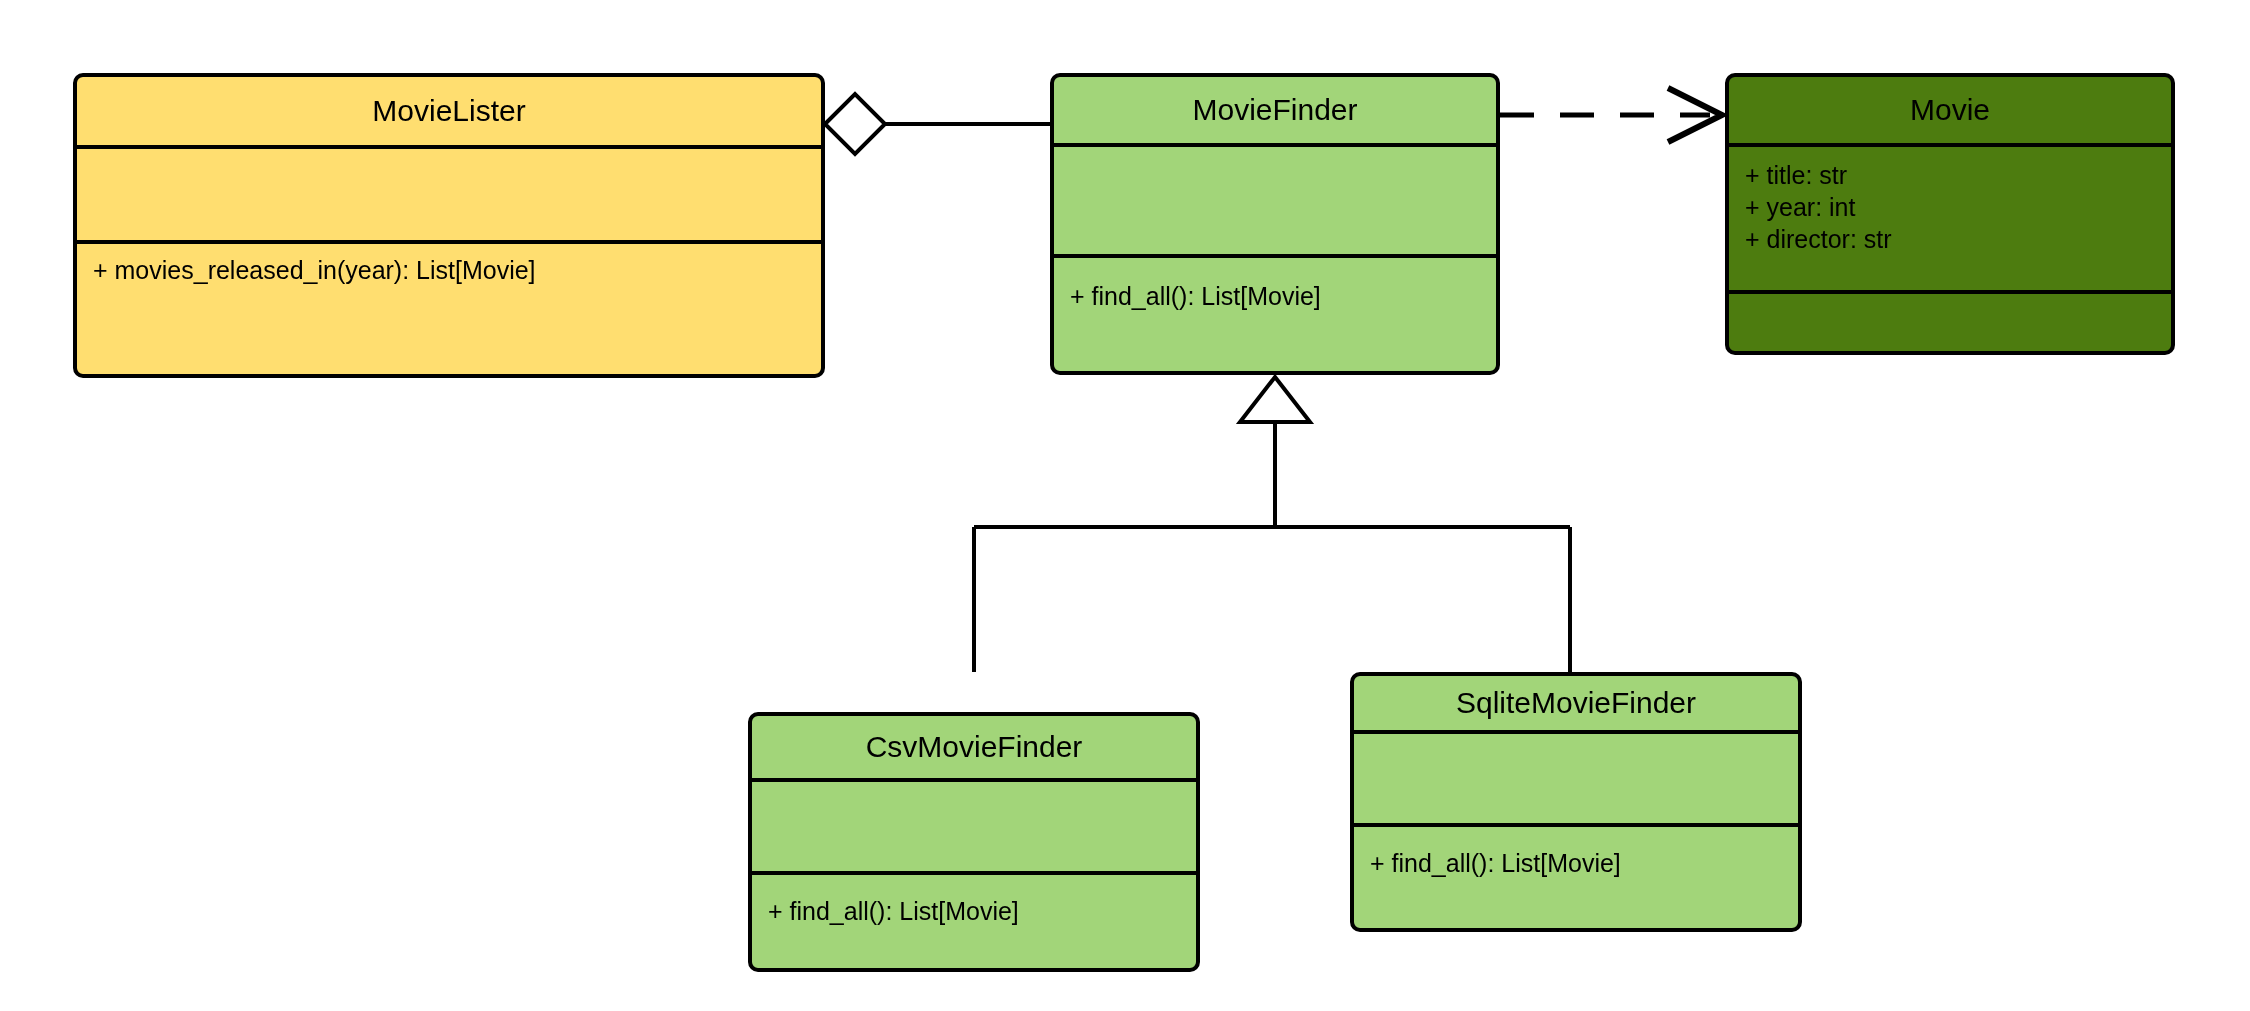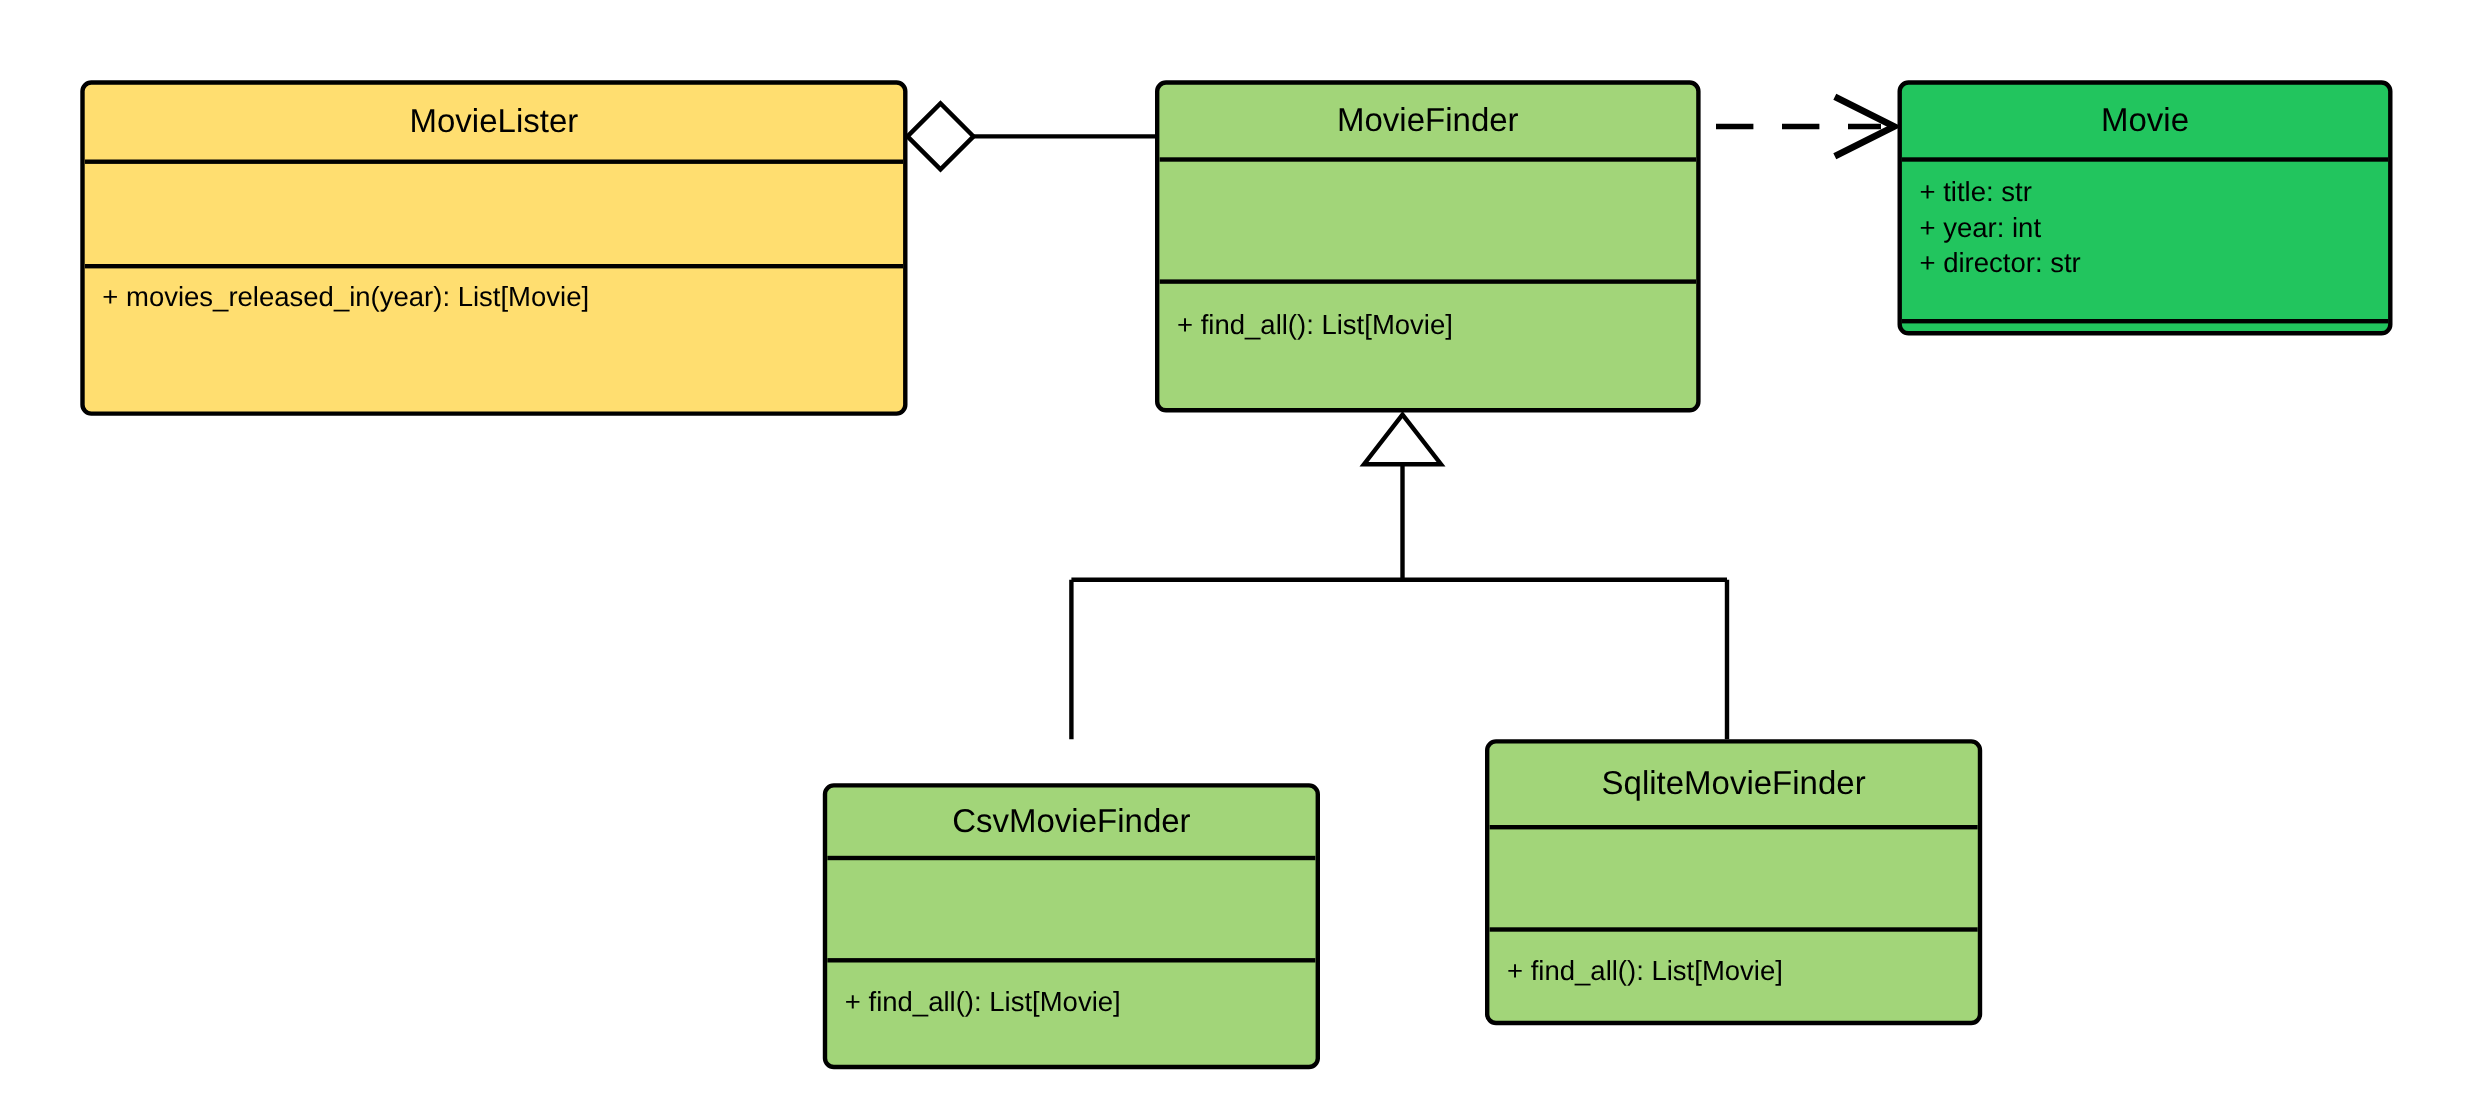--- a/index.html
+++ b/index.html
@@ -90,47 +90,47 @@
   </svg>
 
   <div class="uml-class" style="left:73px; top:73px; width:752px; height:305px; background:#ffde70;">
     <div class="uml-section class-title" style="height:68px;">MovieLister</div>
     <div class="uml-section sec-divider empty-section" style="height:95px;"></div>
     <div class="uml-section sec-divider member-list" style="height:134px;">
       <div class="member-line">+ movies_released_in(year): List[Movie]</div>
     </div>
   </div>
 
-  <div class="uml-class" style="left:1050px; top:73px; width:496px; height:302px; background:#a2d579;">
+  <div class="uml-class" style="left:1050px; top:73px; width:450px; height:302px; background:#a2d579;">
     <div class="uml-section class-title" style="height:66px;">MovieFinder</div>
     <div class="uml-section sec-divider empty-section" style="height:111px;"></div>
     <div class="uml-section sec-divider member-list" style="height:117px; padding-top:22px;">
       <div class="member-line">+ find_all(): List[Movie]</div>
     </div>
   </div>
 
-  <div class="uml-class" style="left:1725px; top:73px; width:450px; height:232px; background:#22c55e;">
+  <div class="uml-class" style="left:1725px; top:73px; width:450px; height:282px; background:#4d7c0f;">
     <div class="uml-section class-title" style="height:66px;">Movie</div>
     <div class="uml-section sec-divider member-list" style="height:147px; padding-top:12px;">
       <div class="member-line">+ title: str</div>
       <div class="member-line">+ year: int</div>
       <div class="member-line">+ director: str</div>
     </div>
     <div class="uml-section sec-divider empty-section" style="height:81px;"></div>
   </div>
 
   <div class="uml-class" style="left:748px; top:712px; width:452px; height:260px; background:#a2d579;">
     <div class="uml-section class-title" style="height:62px;">CsvMovieFinder</div>
     <div class="uml-section sec-divider empty-section" style="height:93px;"></div>
     <div class="uml-section sec-divider member-list" style="height:97px; padding-top:20px;">
       <div class="member-line">+ find_all(): List[Movie]</div>
     </div>
   </div>
 
   <div class="uml-class" style="left:1350px; top:672px; width:452px; height:260px; background:#a2d579;">
-    <div class="uml-section class-title" style="height:74px;">SqliteMovieFinder</div>
+    <div class="uml-section class-title" style="height:54px;">SqliteMovieFinder</div>
     <div class="uml-section sec-divider empty-section" style="height:93px;"></div>
     <div class="uml-section sec-divider member-list" style="height:97px; padding-top:20px;">
       <div class="member-line">+ find_all(): List[Movie]</div>
     </div>
   </div>
 
 </div>
 
 </body></html>

